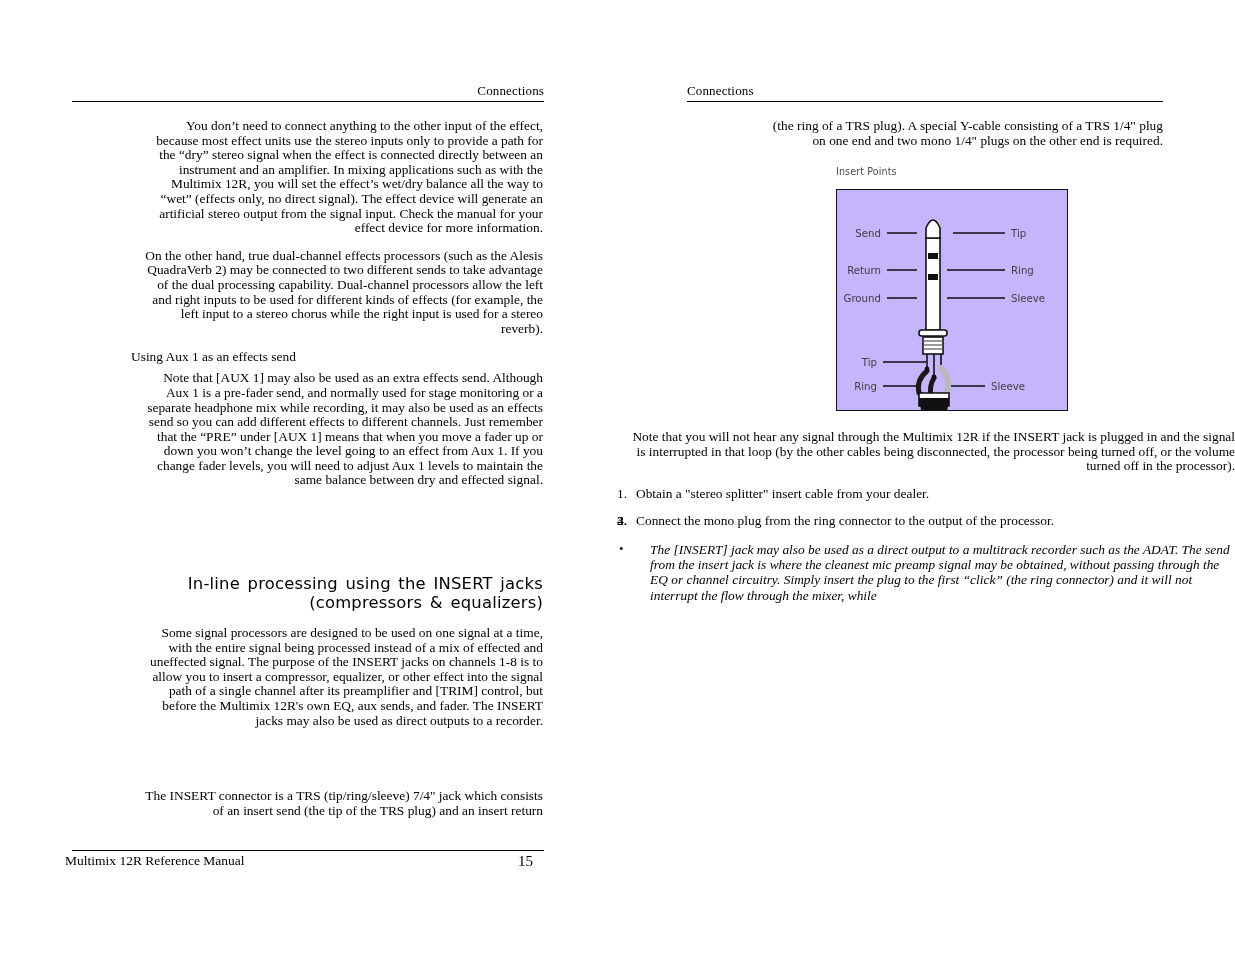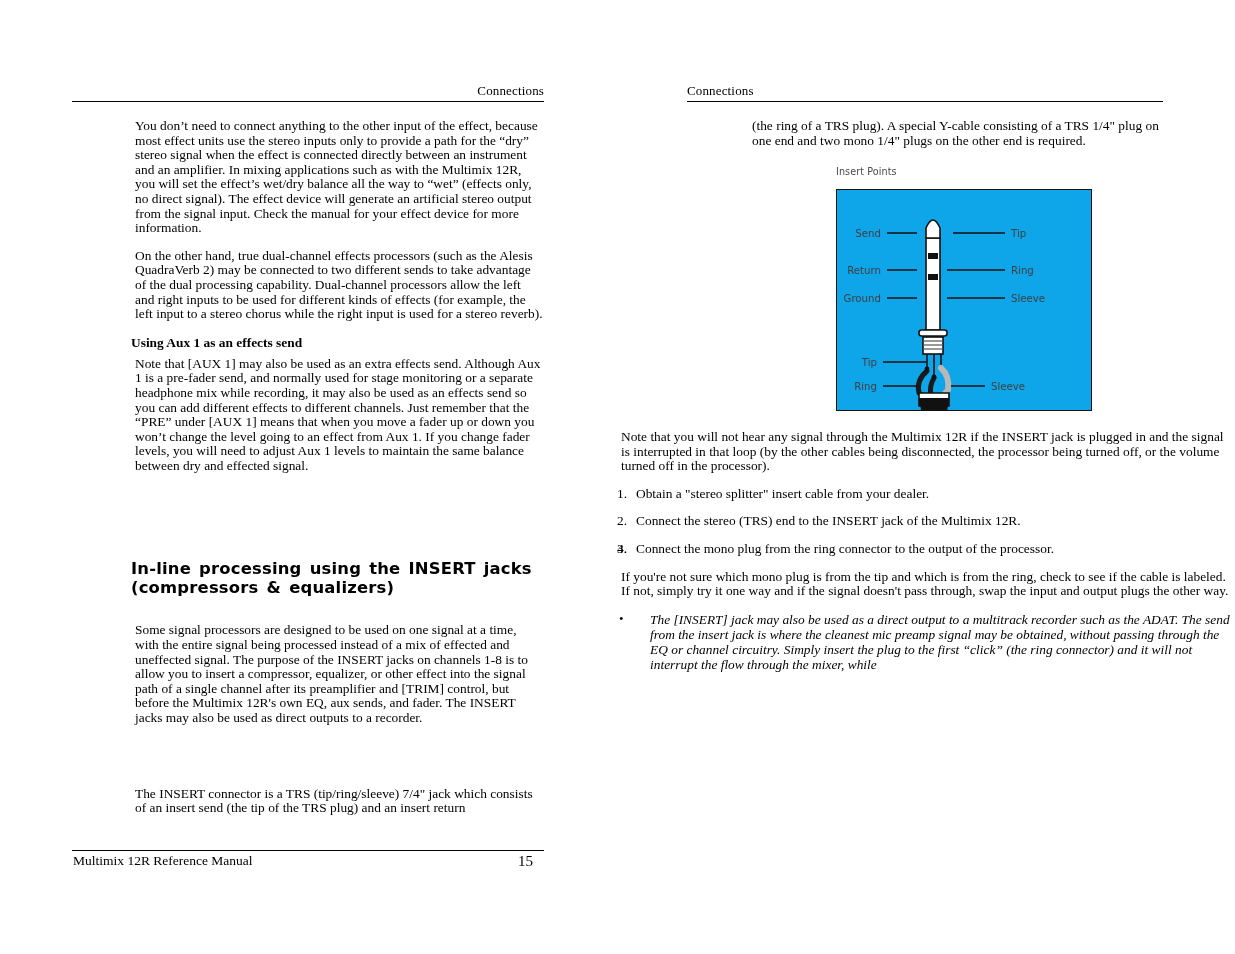--- a/index.html
+++ b/index.html
@@ -42,60 +42,61 @@
   #rule-right { left: 70px; width: 476px; top: 101px; }
 
   .ftr-rule {
     position: absolute;
     left: 72px; width: 472px; top: 850px;
     height: 0;
     border-top: 1.3px solid #000;
   }
   #footer-text {
     position: absolute;
-    left: 73px; top: 853px;
+    left: 65px; top: 853px;
     font-size: 13.5px;
     line-height: 16px;
   }
   #footer-page {
     position: absolute;
     right: 84px; top: 853px;
     font-size: 15px;
     line-height: 16px;
   }
 
   .col {
     position: absolute;
     font-size: 13.4px;
     line-height: 14.6px;
   }
   #col-left  { left: 131px; top: 119px; width: 412px; }
   #col-right { left: 131px; top: 119px; width: 415px; }
 
   p.para {
-    margin: 0 0 13px 4px;
-    text-align: left;
+    margin: 0 0 13px 12px;
+    text-align: right;
   }
   p.tight { margin-bottom: 0; }
 
   h3.subhead {
     margin: 0 0 7px 0;
     font-size: 13.4px;
     line-height: 15px;
-    font-weight: bold;
+    font-weight: normal;
   }
 
   h2.bighead {
-    margin: 0 0 26px 0;
+    margin: 0 0 14px 0;
     font-family: "DejaVu Sans", "Liberation Sans", sans-serif;
     font-size: 16.4px;
     line-height: 18.5px;
-    font-weight: bold;
+    font-weight: normal;
     letter-spacing: 0.2px;
     word-spacing: 2.2px;
+    text-align: right;
   }
 
   .spacer-lg { height: 74px; }
   .spacer-md { height: 48px; }
 
   
   ol.numlist {
     margin: 0;
     padding: 0;
     list-style: none;
@@ -145,24 +146,24 @@
   #diagram-caption {
     font-family: "DejaVu Sans", "Liberation Sans", sans-serif;
     font-size: 9.6px;
     line-height: 11px;
     color: #4a4a4a;
     margin-bottom: 12px;
     letter-spacing: 0.1px;
   }
   #diagram-box {
     position: relative;
-    width: 256px;
+    width: 232px;
     height: 222px;
     border: 1.4px solid #111;
-    background: #0ea5e9;
+    background: #c4b5fd;
     box-sizing: border-box;
   }
   #diagram-box svg { display: block; }
 </style>
 </head>
 <body>
 
 <div class="page" id="page-left">
 
   <div class="hdr" id="hdr-left">Connections</div>
@@ -273,32 +274,30 @@
     <p class="para"><b>Note that  you will not hear any signal through the Multimix 12R if the INSERT jack is plugged in and the signal is interrupted in that loop</b><span> (by the other cables being disconnected, the processor being turned off, or the volume turned off in the processor).</span></p>
 
 
     <ol class="numlist">
       <li>
         <span class="num">1.</span>
         <span>Obtain a "stereo splitter" insert cable from your dealer.</span>
       </li>
       <li>
         <span class="num">2.</span>
-        <span>Connect the stereo (TRS) end to the INSERT jack of the Multimix 12R.</span>
       </li>
       <li>
         <span class="num">3.</span>
       </li>
       <li>
         <span class="num">4.</span>
         <span>Connect the mono plug from the ring connector to the output of the processor.</span>
       </li>
     </ol>
 
-    <p class="para" style="margin-top:5px;">If you're not sure which mono plug is from the tip and which is from the ring, check to see if the cable is labeled.  If not, simply try it one way and if the signal doesn't pass through, swap the input and output plugs the other way.</p>
 
     <ul class="bullist">
       <li>
         <span class="bul">•</span>
         <span>The [INSERT] jack may also be used as a direct output to a multitrack recorder such as the ADAT.  The send from the insert jack is where the cleanest mic preamp signal may be obtained, without passing through the EQ or channel circuitry.  Simply insert the plug to the first “click” (the ring connector) and it will not interrupt the flow through the mixer, while</span>
       </li>
     </ul>
   </div>
 </div>
 

